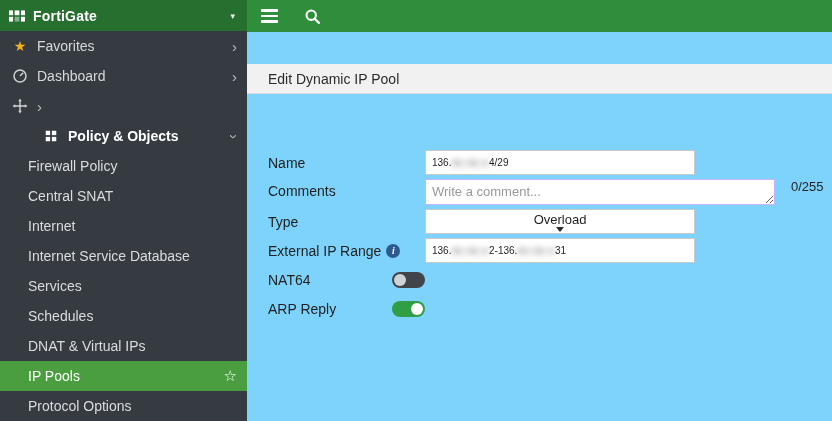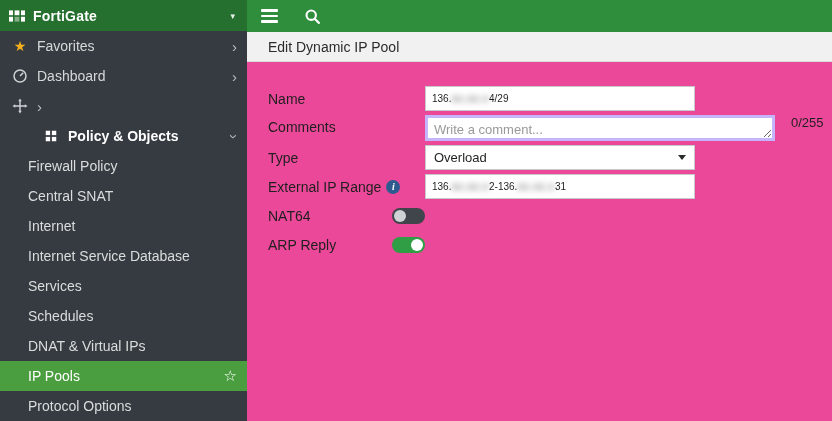--- a/index.html
+++ b/index.html
@@ -18,42 +18,42 @@
   .item.expanded { color:#fff; font-weight:bold;margin-left:31px; }
   .chev { color:#b9bec1; font-size:15px; line-height:1; font-weight:normal; }
   .chev.down { display:inline-block; transform:rotate(90deg); }
   .icon-cell { width:16px; height:16px; display:inline-flex; align-items:center; justify-content:center; flex-shrink:0; }
   .star-glyph { color:#f2b01e; font-size:14px; line-height:1; }
   .subitem { height:30px; display:flex; align-items:center; padding:0 10px 0 28px; color:#dadddd; font-size:14px; cursor:pointer; white-space:nowrap; }
   .subitem.selected { background:#4a9e3f; color:#fff; }
   .fav-star { margin-left:auto; font-size:15px; color:#fff; }
 
   
-  .main { flex:1; min-width:0; display:flex; flex-direction:column; background:#ec4899; }
+  .main { flex:1; min-width:0; display:flex; flex-direction:column; background:#7dd3fc;gap:32px; }
   .toolbar { height:32px; background:#2f8e3c; display:flex; align-items:center; gap:26px; padding-left:14px; flex-shrink:0; }
   .hamburger { display:inline-flex; flex-direction:column; gap:3px; cursor:pointer; }
   .hamburger i { width:17px; height:2.5px; background:#fff; border-radius:1px; }
   .search-btn { cursor:pointer; display:inline-flex; }
 
   .page-header { height:30px; background:#f1f1f1; border-bottom:1px solid #dcdcdc; display:flex; align-items:center; padding-left:21px; font-size:14px; color:#2b2b2b; flex-shrink:0; }
 
   
   .form { padding:24px 0 0 21px; }
   .frow { display:flex; align-items:center; margin-bottom:4px; min-height:25px; }
   .flabel { width:157px; flex-shrink:0; font-size:14px; color:#1f1f1f; display:flex; align-items:center; gap:5px; }
   .frow.toggle-row .flabel { width:124px; }
 
   .text-input { width:270px; height:25px; border:1px solid #c8c8c8; background:#fff; font-size:10px; color:#1f1f1f; padding:0 6px; display:flex; align-items:center; overflow:hidden; white-space:nowrap; }
   .redacted { filter:blur(3px); user-select:none; letter-spacing:1px; color:#444; }
 
-  textarea.comments { width:350px; height:26px; border:3px solid #c4b5fd; font-size:13px; color:#1f1f1f; padding:4px 6px; resize:both; font-family:inherit; display:block; }
+  textarea.comments { width:350px; height:26px; border:1px solid #c4b5fd; font-size:13px; color:#1f1f1f; padding:4px 6px; resize:both; font-family:inherit; display:block; }
   textarea.comments::placeholder { color:#999; }
   .counter { margin-left:16px; font-size:13px; color:#1f1f1f; }
 
-  .select { width:270px; height:25px; border:1px solid #c8c8c8; display:flex; align-items:center; justify-content:space-between; padding:2px 8px; font-size:13px; color:#1f1f1f; cursor:pointer; background:#fff; }
+  .select { width:270px; height:25px; border:1px solid #c8c8c8; display:flex; align-items:center; justify-content:space-between; padding:2px 8px; font-size:13px; color:#1f1f1f; cursor:pointer; background:#fff;flex-direction:column; }
   .select-caret { width:0; height:0; border-left:4px solid transparent; border-right:4px solid transparent; border-top:5px solid #2b2b2b; }
 
   .info-icon { width:14px; height:14px; border-radius:50%; background:#2e5b8f; color:#fff; font-size:10px; font-weight:bold; font-style:italic; font-family:"Liberation Serif",serif; display:inline-flex; align-items:center; justify-content:center; flex-shrink:0; }
 
   .toggle { width:33px; height:16px; border-radius:9px; position:relative; cursor:pointer; flex-shrink:0; }
   .toggle.off { background:#40454b; }
   .toggle.on  { background:#2f9e44; }
   .toggle .knob { width:12px; height:12px; border-radius:50%; position:absolute; top:2px; }
   .toggle.off .knob { left:2px; background:#cfd3d6; }
   .toggle.on  .knob { right:2px; background:#fff; }

